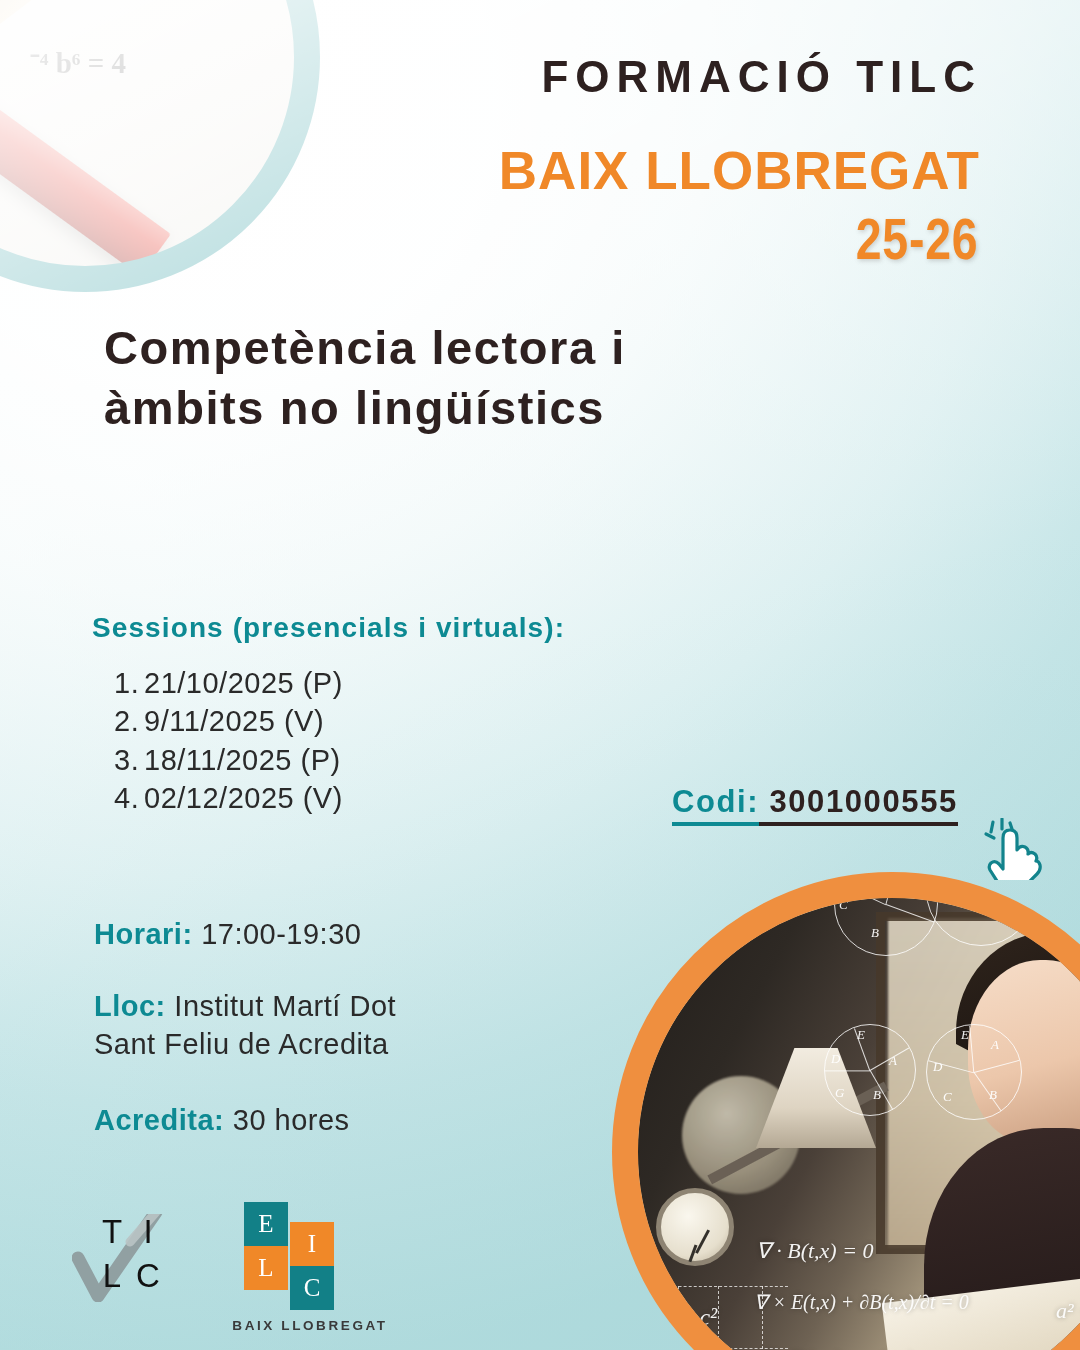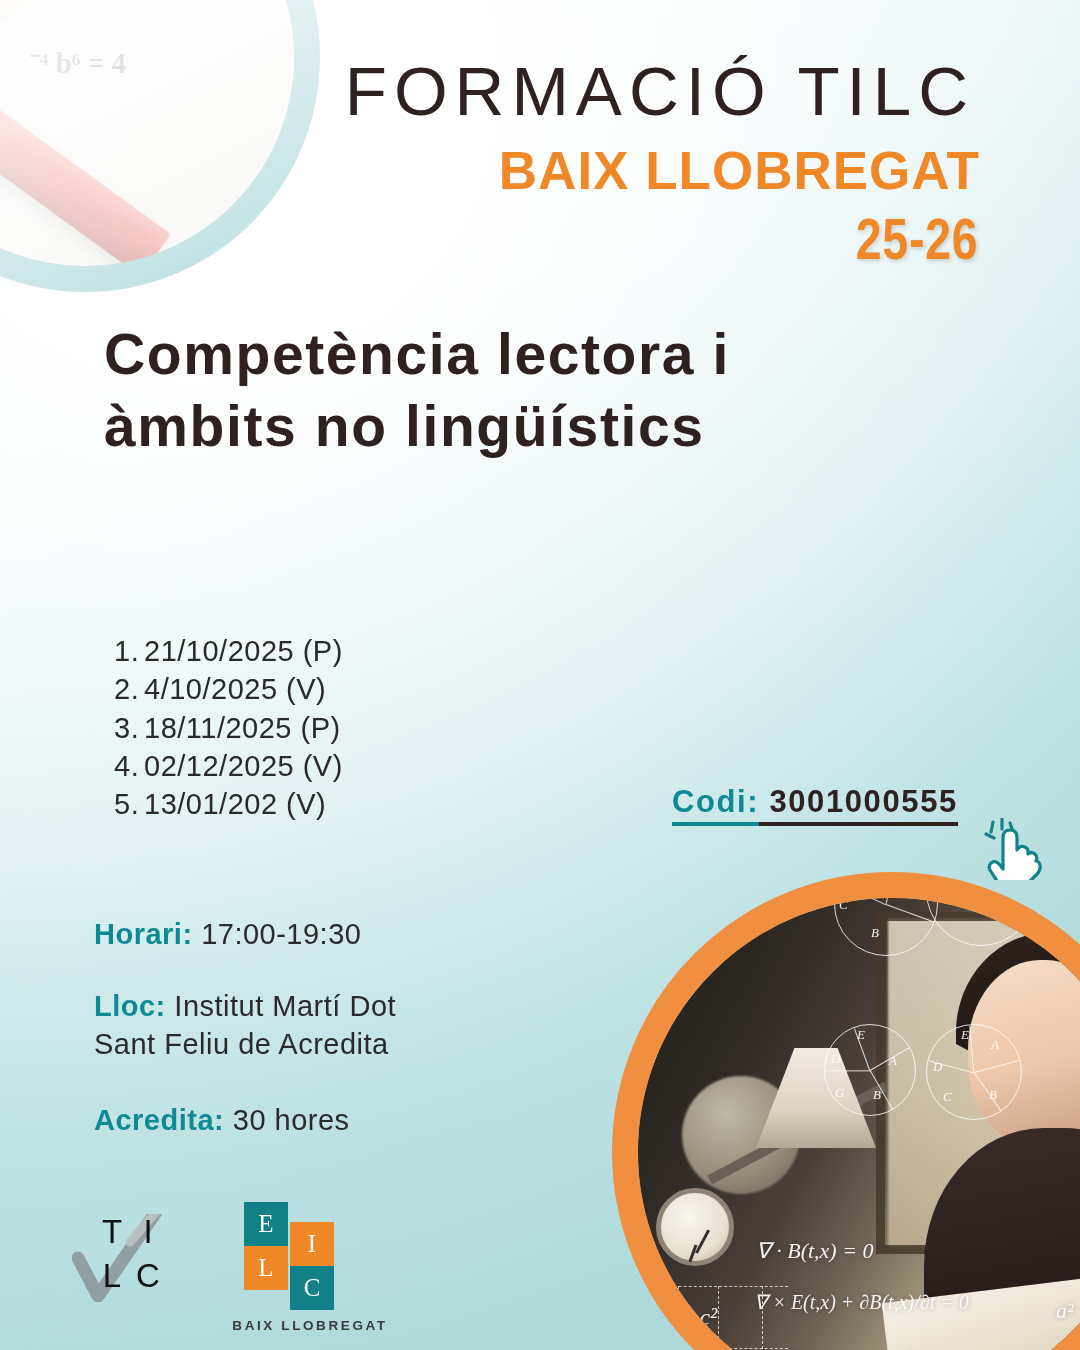--- a/index.html
+++ b/index.html
@@ -214,42 +214,42 @@
     border-top:1.3px dashed rgba(255,255,255,.72);
   }
   .vdashline {
     position:absolute;
     border-left:1.3px dashed rgba(255,255,255,.72);
   }
 
   
   #header { position:absolute; left:0; top:0; width:1080px; }
   #title-main {
-    position:absolute; right:105px; top:52px;
-    font-size:69px; font-weight:400; letter-spacing:7px;
+    position:absolute; right:98px; top:52px;
+    font-size:44px; font-weight:700; letter-spacing:7px;
     color:#2e2120; white-space:nowrap;
   }
   #title-sub {
     position:absolute; right:100px; top:140px;
     font-size:53px; font-weight:700; letter-spacing:1px;
     color:#f08828; white-space:nowrap;
   }
   #title-year {
     position:absolute; right:102px; top:205px;
     font-size:58px; font-weight:700; letter-spacing:1px;
     color:#f08828; white-space:nowrap;
     transform:scaleX(.80); transform-origin:right center;
     text-shadow:2px 2px 5px rgba(120,120,120,.30);
   }
 
   
   #course-title {
     position:absolute; left:104px; top:318px;
     width:880px;
-    font-size:57px; font-weight:700; line-height:1.27;
+    font-size:47px; font-weight:700; line-height:1.27;
     letter-spacing:1.6px; color:#2e2120;
   }
   #course-title span { display:block; }
 
   
   #sessions { position:absolute; left:92px; top:612px; width:640px; }
   #sessions-head {
     font-size:28px; font-weight:700; color:#0d8a93; letter-spacing:1.1px;
   }
   #sessions-list { list-style:none; margin-top:20px; }
@@ -394,26 +394,26 @@
     <div id="title-sub">BAIX LLOBREGAT</div>
     <div id="title-year">25-26</div>
   </div>
 
   <div id="course-title">
     <span>Competència lectora i</span>
     <span>àmbits no lingüístics</span>
   </div>
 
   <div id="sessions">
+    <div id="sessions-head">Sessions (presencials i virtuals):</div>
     <ul id="sessions-list">
       <li><span class="sess-num">1.</span><span>21/10/2025 (P)</span></li>
-      <li><span class="sess-num">2.</span><span>4/10/2025 (V)</span></li>
+      <li><span class="sess-num">2.</span><span>9/11/2025 (V)</span></li>
       <li><span class="sess-num">3.</span><span>18/11/2025 (P)</span></li>
       <li><span class="sess-num">4.</span><span>02/12/2025 (V)</span></li>
-      <li><span class="sess-num">5.</span><span>13/01/202 (V)</span></li>
     </ul>
   </div>
 
   <div id="codi-block">
     <div id="codi-inner">
       <span id="codi-label">Codi:</span><span id="codi-value"> 3001000555</span>
     </div>
   </div>
   <div id="cursor-icon">
     <svg viewBox="0 0 64 62" width="64" height="62">

